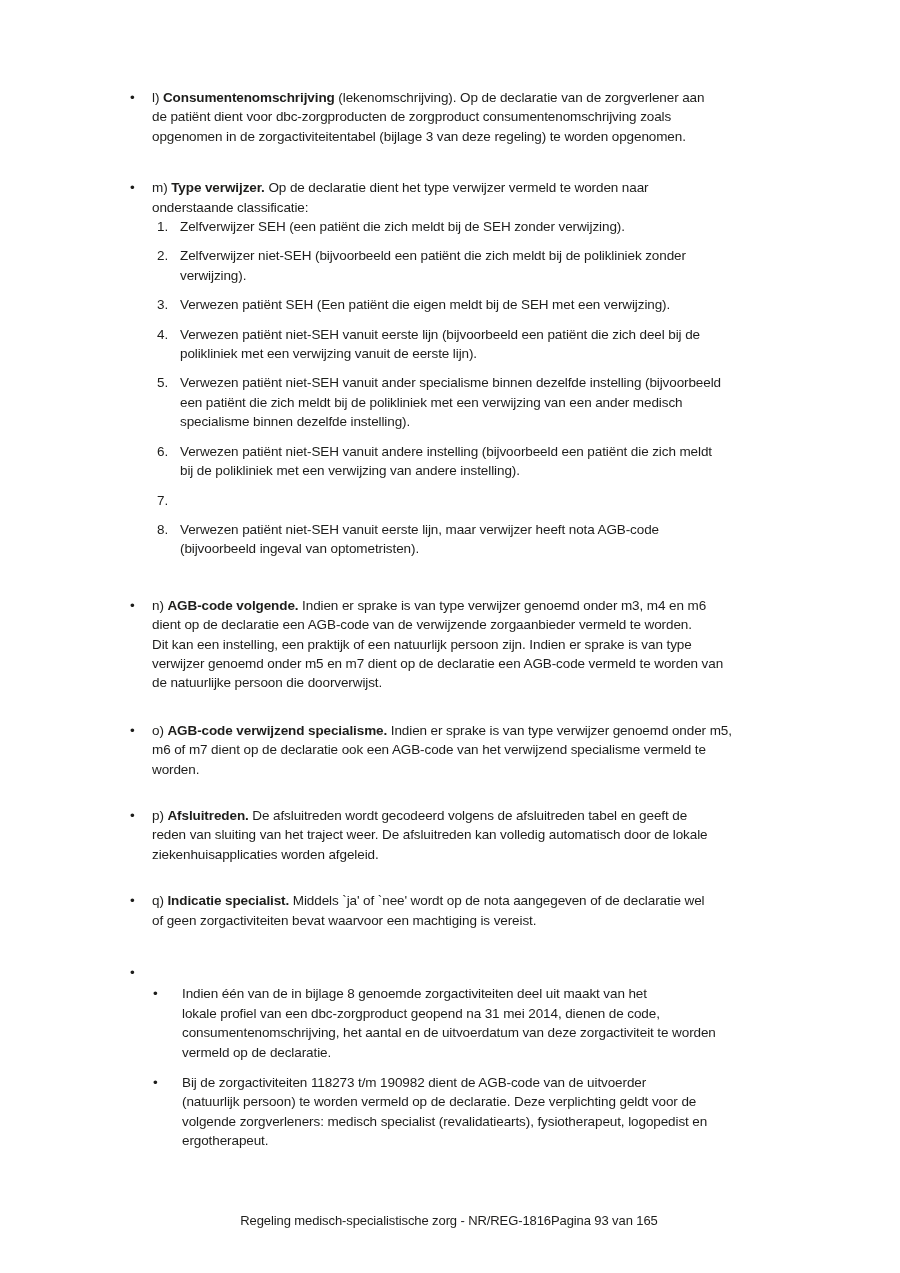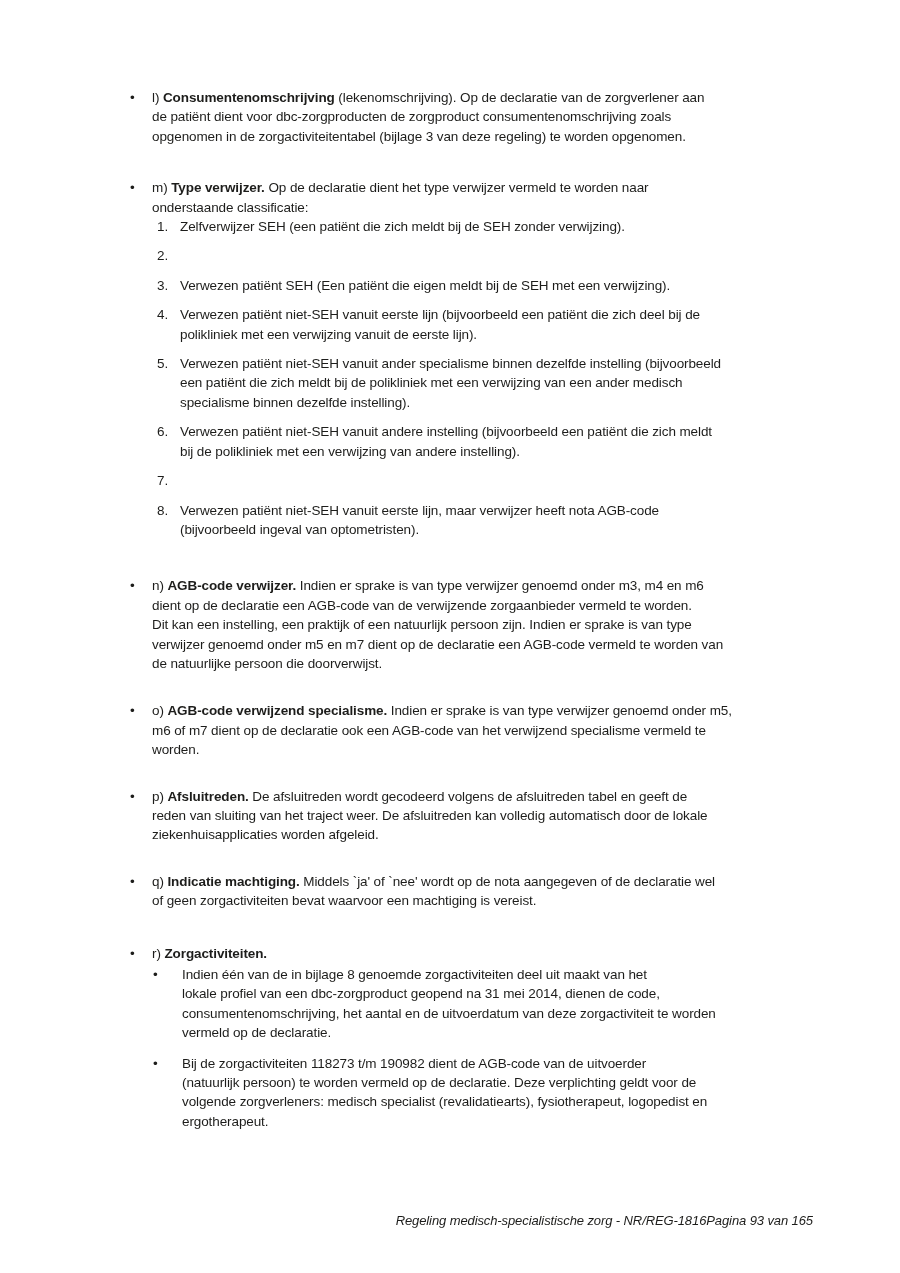--- a/index.html
+++ b/index.html
@@ -27,22 +27,22 @@
   .mt-2  { margin-top: 2px; }
   .mt-10 { margin-top: 10px; }
   .mt-11 { margin-top: 11px; }
   .mt-27 { margin-top: 27px; }
   .mt-28 { margin-top: 28px; }
   .mt-32 { margin-top: 32px; }
   .mt-33 { margin-top: 33px; }
   .mt-37 { margin-top: 37px; }
   .footer {
     position: absolute; top: 1213px; left: 85px; right: 87px;
-    display: flex; justify-content: flex-end;
-    font-size: 13px; line-height: 16px; letter-spacing: -0.1px; font-style: italic;
+    display: flex; justify-content: center;
+    font-size: 13px; line-height: 16px; letter-spacing: -0.1px;
   }
 </style>
 </head>
 <body>
 
 <div class="page">
   <div class="content">
 
     <div class="item lvl1">
       <span class="marker">•</span>
@@ -56,20 +56,22 @@
       <div class="body"><span>m) </span><b>Type verwijzer.</b><span> Op de declaratie dient het type verwijzer vermeld te worden naar
 onderstaande classificatie:</span></div>
     </div>
 
     <div class="item numbered">
       <span class="marker">1.</span>
       <div class="body">Zelfverwijzer SEH (een patiënt die zich meldt bij de SEH zonder verwijzing).</div>
     </div>
     <div class="item numbered mt-10">
       <span class="marker">2.</span>
+      <div class="body">Zelfverwijzer niet-SEH (bijvoorbeeld een patiënt die zich meldt bij de polikliniek zonder
+verwijzing).</div>
     </div>
     <div class="item numbered mt-10">
       <span class="marker">3.</span>
       <div class="body">Verwezen patiënt SEH (Een patiënt die eigen meldt bij de SEH met een verwijzing).</div>
     </div>
     <div class="item numbered mt-10">
       <span class="marker">4.</span>
       <div class="body">Verwezen patiënt niet-SEH vanuit eerste lijn (bijvoorbeeld een patiënt die zich deel bij de
 polikliniek met een verwijzing vanuit de eerste lijn).</div>
     </div>
@@ -88,21 +90,21 @@
       <span class="marker">7.</span>
     </div>
     <div class="item numbered mt-10">
       <span class="marker">8.</span>
       <div class="body">Verwezen patiënt niet-SEH vanuit eerste lijn, maar verwijzer heeft nota AGB-code
 (bijvoorbeeld ingeval van optometristen).</div>
     </div>
 
     <div class="item lvl1 mt-37">
       <span class="marker">•</span>
-      <div class="body"><span>n) </span><b>AGB-code verwijzer.</b><span> Indien er sprake is van type verwijzer genoemd onder m3, m4 en m6
+      <div class="body"><span>n) </span><b>AGB-code volgende.</b><span> Indien er sprake is van type verwijzer genoemd onder m3, m4 en m6
 dient op de declaratie een AGB-code van de verwijzende zorgaanbieder vermeld te worden.
 Dit kan een instelling, een praktijk of een natuurlijk persoon zijn. Indien er sprake is van type
 verwijzer genoemd onder m5 en m7 dient op de declaratie een AGB-code vermeld te worden van
 de natuurlijke persoon die doorverwijst.</span></div>
     </div>
 
     <div class="item lvl1 mt-28">
       <span class="marker">•</span>
       <div class="body"><span>o) </span><b>AGB-code verwijzend specialisme.</b><span> Indien er sprake is van type verwijzer genoemd onder m5,
 m6 of m7 dient op de declaratie ook een AGB-code van het verwijzend specialisme vermeld te
@@ -111,27 +113,26 @@
 
     <div class="item lvl1 mt-27">
       <span class="marker">•</span>
       <div class="body"><span>p) </span><b>Afsluitreden.</b><span> De afsluitreden wordt gecodeerd volgens de afsluitreden tabel en geeft de
 reden van sluiting van het traject weer. De afsluitreden kan volledig automatisch door de lokale
 ziekenhuisapplicaties worden afgeleid.</span></div>
     </div>
 
     <div class="item lvl1 mt-27">
       <span class="marker">•</span>
-      <div class="body"><span>q) </span><b>Indicatie machtiging.</b><span> Middels `ja' of `nee' wordt op de nota aangegeven of de declaratie wel
+      <div class="body"><span>q) </span><b>Indicatie specialist.</b><span> Middels `ja' of `nee' wordt op de nota aangegeven of de declaratie wel
 of geen zorgactiviteiten bevat waarvoor een machtiging is vereist.</span></div>
     </div>
 
     <div class="item lvl1 mt-33">
       <span class="marker">•</span>
-      <div class="body"><span>r) </span><b>Zorgactiviteiten.</b><span></span></div>
     </div>
 
     <div class="item sub mt-2">
       <span class="marker">•</span>
       <div class="body">Indien één van de in bijlage 8 genoemde zorgactiviteiten deel uit maakt van het
 lokale profiel van een dbc-zorgproduct geopend na 31 mei 2014, dienen de code,
 consumentenomschrijving, het aantal en de uitvoerdatum van deze zorgactiviteit te worden
 vermeld op de declaratie.</div>
     </div>
     <div class="item sub mt-11">

